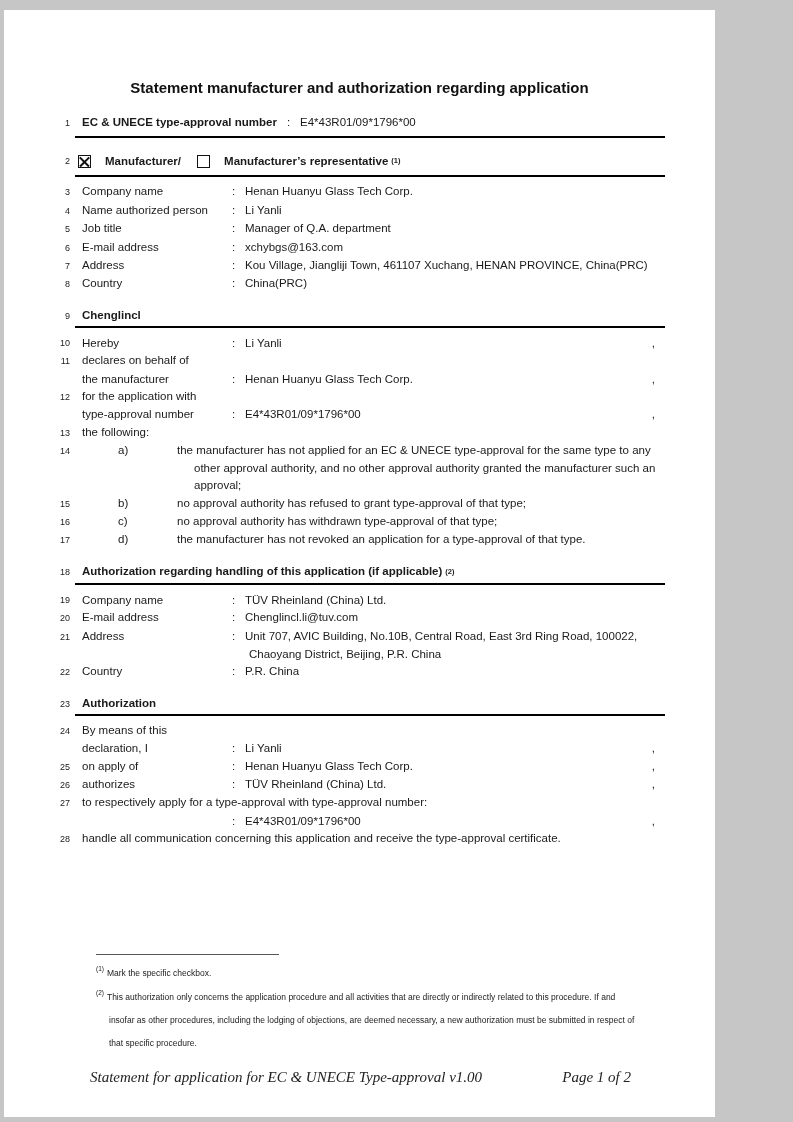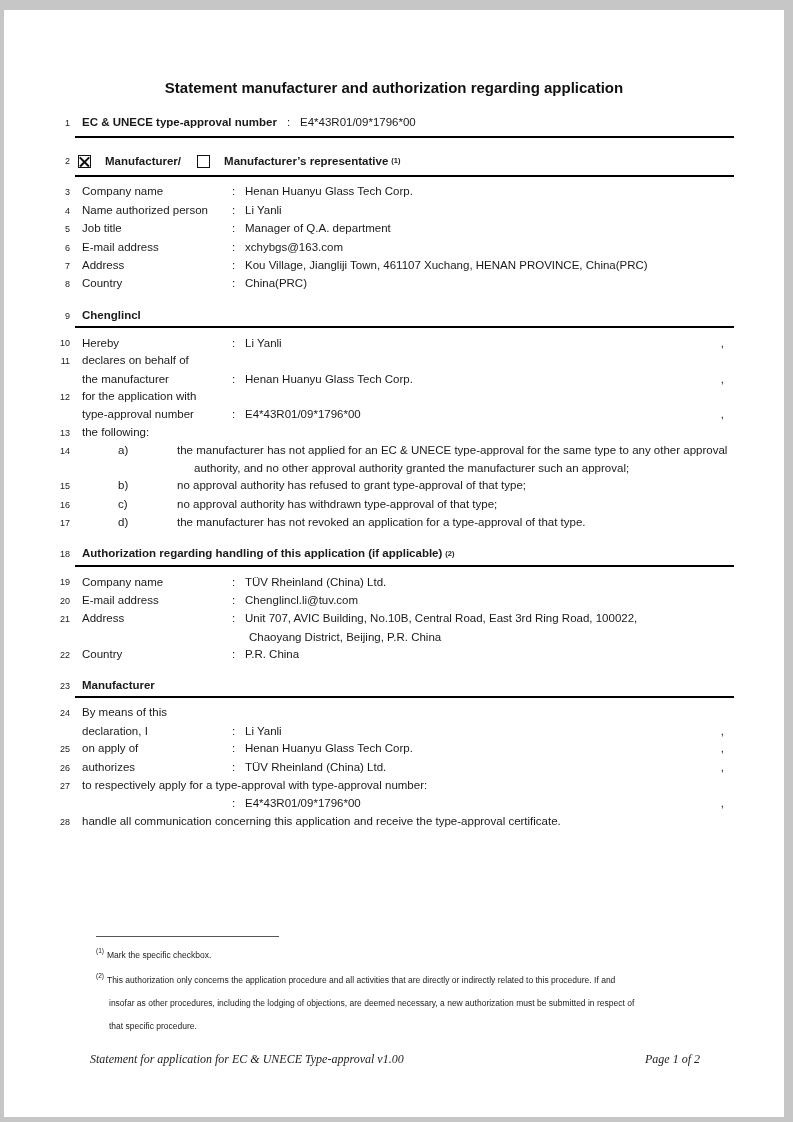--- a/index.html
+++ b/index.html
@@ -1,20 +1,20 @@
 <!DOCTYPE html>
 <html><head>
 <meta charset="utf-8">
 <style>
   html,body{margin:0;padding:0;}
   body{
     width:793px;height:1122px;background:#c6c6c6;position:relative;
     font-family:"Liberation Sans","DejaVu Sans",sans-serif;color:#1a1a1a;
   }
-  .page{position:absolute;left:4px;top:10px;width:780px;height:1107px;background:#ffffff;overflow:hidden;}
+  .page{position:absolute;left:4px;top:10px;width:711px;height:1107px;background:#ffffff;overflow:hidden;}
   .title{margin-top:68px;text-align:center;font-weight:bold;font-size:15px;line-height:20px;color:#111;}
 
   .row{display:flex;align-items:baseline;padding-right:60px;font-size:11.5px;line-height:17.4px;}
   .lineno{flex:none;width:16px;margin-left:50px;text-align:right;font-size:9px;color:#222;}
   .row .txt{margin-left:12px;}
   .label{flex:none;margin-left:12px;width:150px;}
   .label-wide{flex:none;margin-left:12px;width:205px;}
   .label-spacer{flex:none;margin-left:12px;width:150px;}
   .colon{flex:none;width:13px;}
   .value{white-space:nowrap;}
@@ -51,21 +51,21 @@
   .footnotes{margin-top:105px;margin-left:92px;margin-right:64px;font-size:8.5px;color:#222;}
   .fn-sep{width:183px;height:1px;background:#555;}
   .fn1{margin-top:11px;}
   .fn2{margin-top:5px;}
   .fn-line{line-height:23px;}
   sup.fnm{font-size:6.5px;margin-right:3px;position:relative;top:-1px;}
   .fn-cont{margin-left:13px;}
 
   
   .footer{display:flex;justify-content:space-between;margin:14px 84px 0 86px;
-    font-family:"Liberation Serif","DejaVu Serif",serif;font-style:italic;font-size:12px;color:#222;}
+    font-family:"Liberation Serif","DejaVu Serif",serif;font-style:italic;font-size:15px;color:#222;}
 </style>
 </head>
 <body>
 
 <div class="page">
 
   <div class="title">Statement manufacturer and authorization regarding application</div>
 
   <div class="row mt16">
     <span class="lineno">1</span>
@@ -214,21 +214,21 @@
   </div>
   <div class="row">
     <span class="lineno">22</span>
     <span class="label">Country</span>
     <span class="colon">:</span>
     <span class="value">P.R. China</span>
   </div>
 
   <div class="row heading-row">
     <span class="lineno">23</span>
-    <span class="txt bold">Manufacturer</span>
+    <span class="txt bold">Authorization</span>
   </div>
   <div class="rule rule-m2"></div>
 
   <div class="row mt6">
     <span class="lineno">24</span>
     <span class="txt">By means of this</span>
   </div>
   <div class="row">
     <span class="lineno"></span>
     <span class="label">declaration, I</span>

